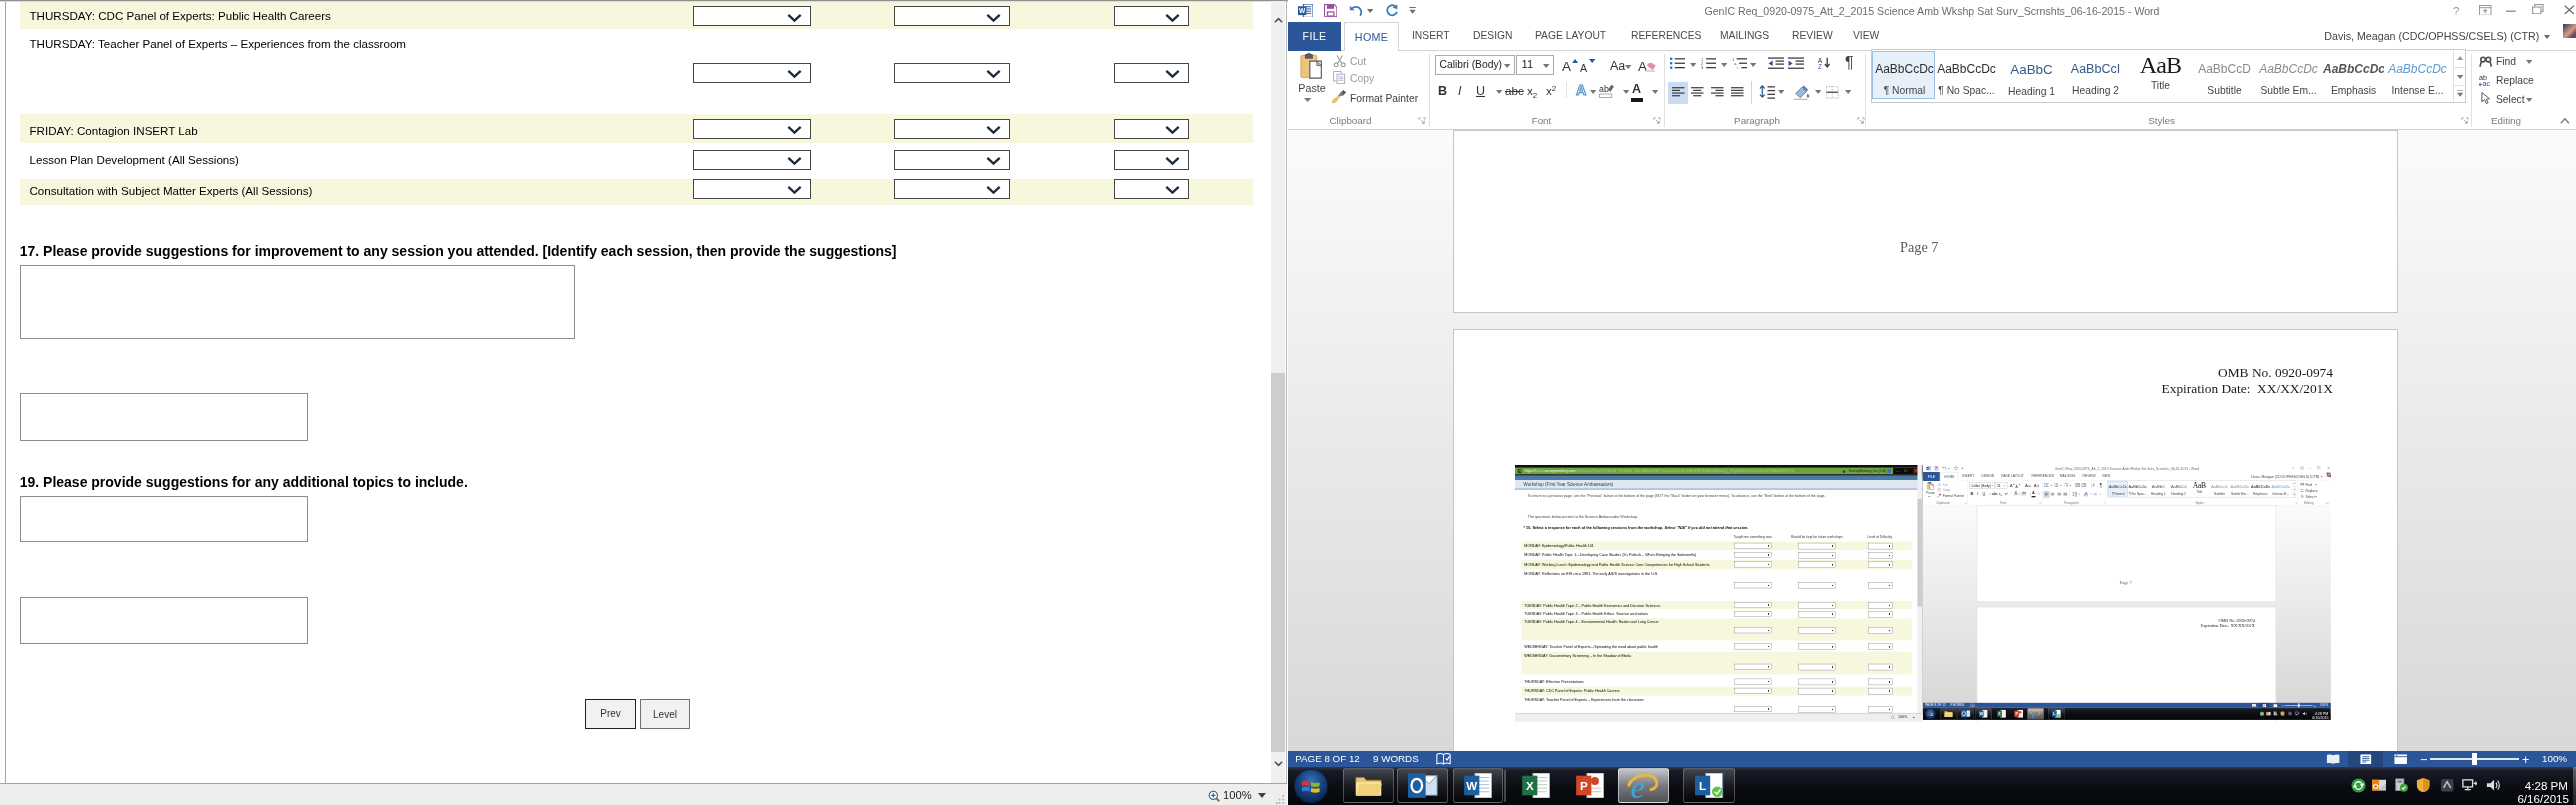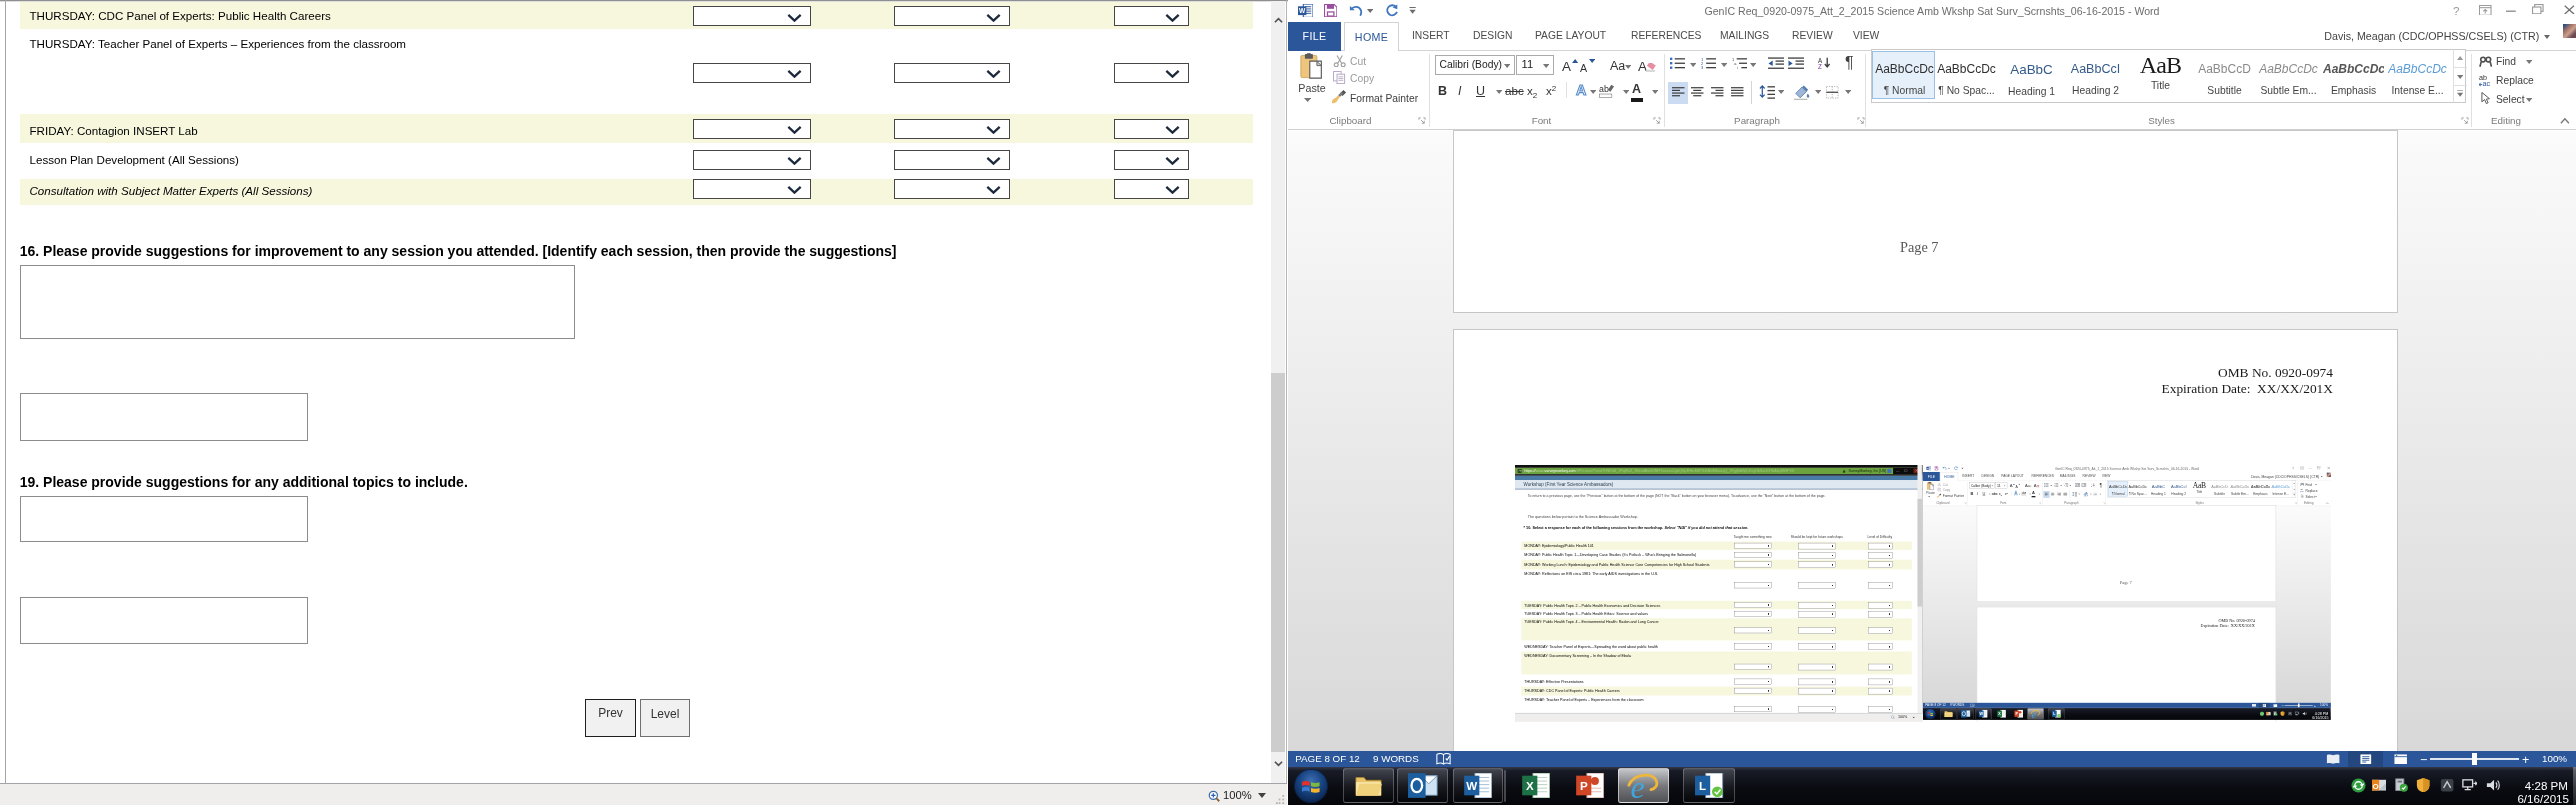--- a/index.html
+++ b/index.html
@@ -11,22 +11,22 @@
 
 #ie { position:absolute; left:0; top:0; width:1288px; height:805px; background:#fff; }
 #ie .topline { position:absolute; left:0; top:0; width:1288px; height:0.9px; background:#8f8f8f; box-shadow:0 0.9px 0 #dcdcdc; }
 #ie .leftline { position:absolute; left:5.4px; top:0; width:0.9px; height:783px; background:#a6a6a6; }
 .yrow { position:absolute; left:19.7px; width:1233px; background:#f7f7de; }
 .rowtxt { position:absolute; left:29.5px; font-size:11.6px; color:#000; white-space:nowrap; }
 .sel { position:absolute; height:19.7px; background:#fff; border:1.3px solid #464646; }
 .sel svg { position:absolute; right:8px; top:6.3px; }
 .qtxt { position:absolute; left:19.7px; font-size:14px; font-weight:bold; color:#000; white-space:nowrap; }
 .tbox { position:absolute; left:19.7px; background:#fff; border:0.9px solid #8c8c8c; }
-.btn { position:absolute; height:38px; background:#f1f1f1; border:0.9px solid #707070;
-  font-size:12px; color:#333; text-align:center; line-height:29px; }
+.btn { position:absolute; height:30px; background:#f1f1f1; border:0.9px solid #707070;
+  font-size:10px; color:#333; text-align:center; line-height:29px; }
 #prevbtn { border:1.8px solid #1f1f1f; line-height:27px; }
 
 
 #iesb { position:absolute; left:1271px; top:0.9px; width:14.3px; height:782px; background:#f0f0f0; }
 #iesb .thumb { position:absolute; left:0; top:372px; width:14.3px; height:379px; background:#cdcdcd; }
 
 #iestatus { position:absolute; left:0; top:783px; width:1287px; height:22.4px; background:#f0eeed; border-top:1.8px solid #a3a3a8; }
 
 
 #word { position:absolute; left:1288px; top:0; width:1288px; height:805px; background:#fff; }
@@ -70,21 +70,21 @@
     <div class="rowtxt" style="top:9px;">THURSDAY: CDC Panel of Experts: Public Health Careers</div>
 
     <div class="rowtxt" style="top:37px;">THURSDAY: Teacher Panel of Experts – Experiences from the classroom</div>
 
     <div class="yrow" style="top:114px; height:29px;"></div>
     <div class="rowtxt" style="top:124px;">FRIDAY: Contagion INSERT Lab</div>
 
     <div class="rowtxt" style="top:153px;">Lesson Plan Development (All Sessions)</div>
 
     <div class="yrow" style="top:179px; height:26px;"></div>
-    <div class="rowtxt" style="top:184px;font-style:italic;">Consultation with Subject Matter Experts (All Sessions)</div>
+    <div class="rowtxt" style="top:184px;">Consultation with Subject Matter Experts (All Sessions)</div>
 
     <div class="sel" style="left:693px; top:6.3px; width:118px;">
         <svg width="15" height="8" viewBox="0 0 17 9">
           <path d="M1.5 1 L8.5 7.5 L15.5 1" fill="none" stroke="#1c2a3e" stroke-width="2.6"></path>
         </svg>
       </div>
     <div class="sel" style="left:894px; top:6.3px; width:116px;">
         <svg width="15" height="8" viewBox="0 0 17 9">
           <path d="M1.5 1 L8.5 7.5 L15.5 1" fill="none" stroke="#1c2a3e" stroke-width="2.6"></path>
         </svg>
@@ -152,21 +152,21 @@
         <svg width="15" height="8" viewBox="0 0 17 9">
           <path d="M1.5 1 L8.5 7.5 L15.5 1" fill="none" stroke="#1c2a3e" stroke-width="2.6"></path>
         </svg>
       </div>
     <div class="sel" style="left:1114px; top:179px; width:75px;">
         <svg width="15" height="8" viewBox="0 0 17 9">
           <path d="M1.5 1 L8.5 7.5 L15.5 1" fill="none" stroke="#1c2a3e" stroke-width="2.6"></path>
         </svg>
       </div>
 
-    <div class="qtxt" style="top:243px;">16. Please provide suggestions for improvement to any session you attended. [Identify each session, then provide the suggestions]</div>
+    <div class="qtxt" style="top:243px;">17. Please provide suggestions for improvement to any session you attended. [Identify each session, then provide the suggestions]</div>
     <div class="tbox" style="top:265px; width:555px; height:74px;"></div>
 
     <div class="tbox" style="top:393px; width:288px; height:48px;"></div>
 
     <div class="qtxt" style="top:474px;">19. Please provide suggestions for any additional topics to include.</div>
     <div class="tbox" style="top:496px; width:288px; height:46px;"></div>
 
     <div class="tbox" style="top:597px; width:288px; height:47px;"></div>
 
     <div class="btn" id="prevbtn" style="left:585px; top:699px; width:51px;">Prev</div>

